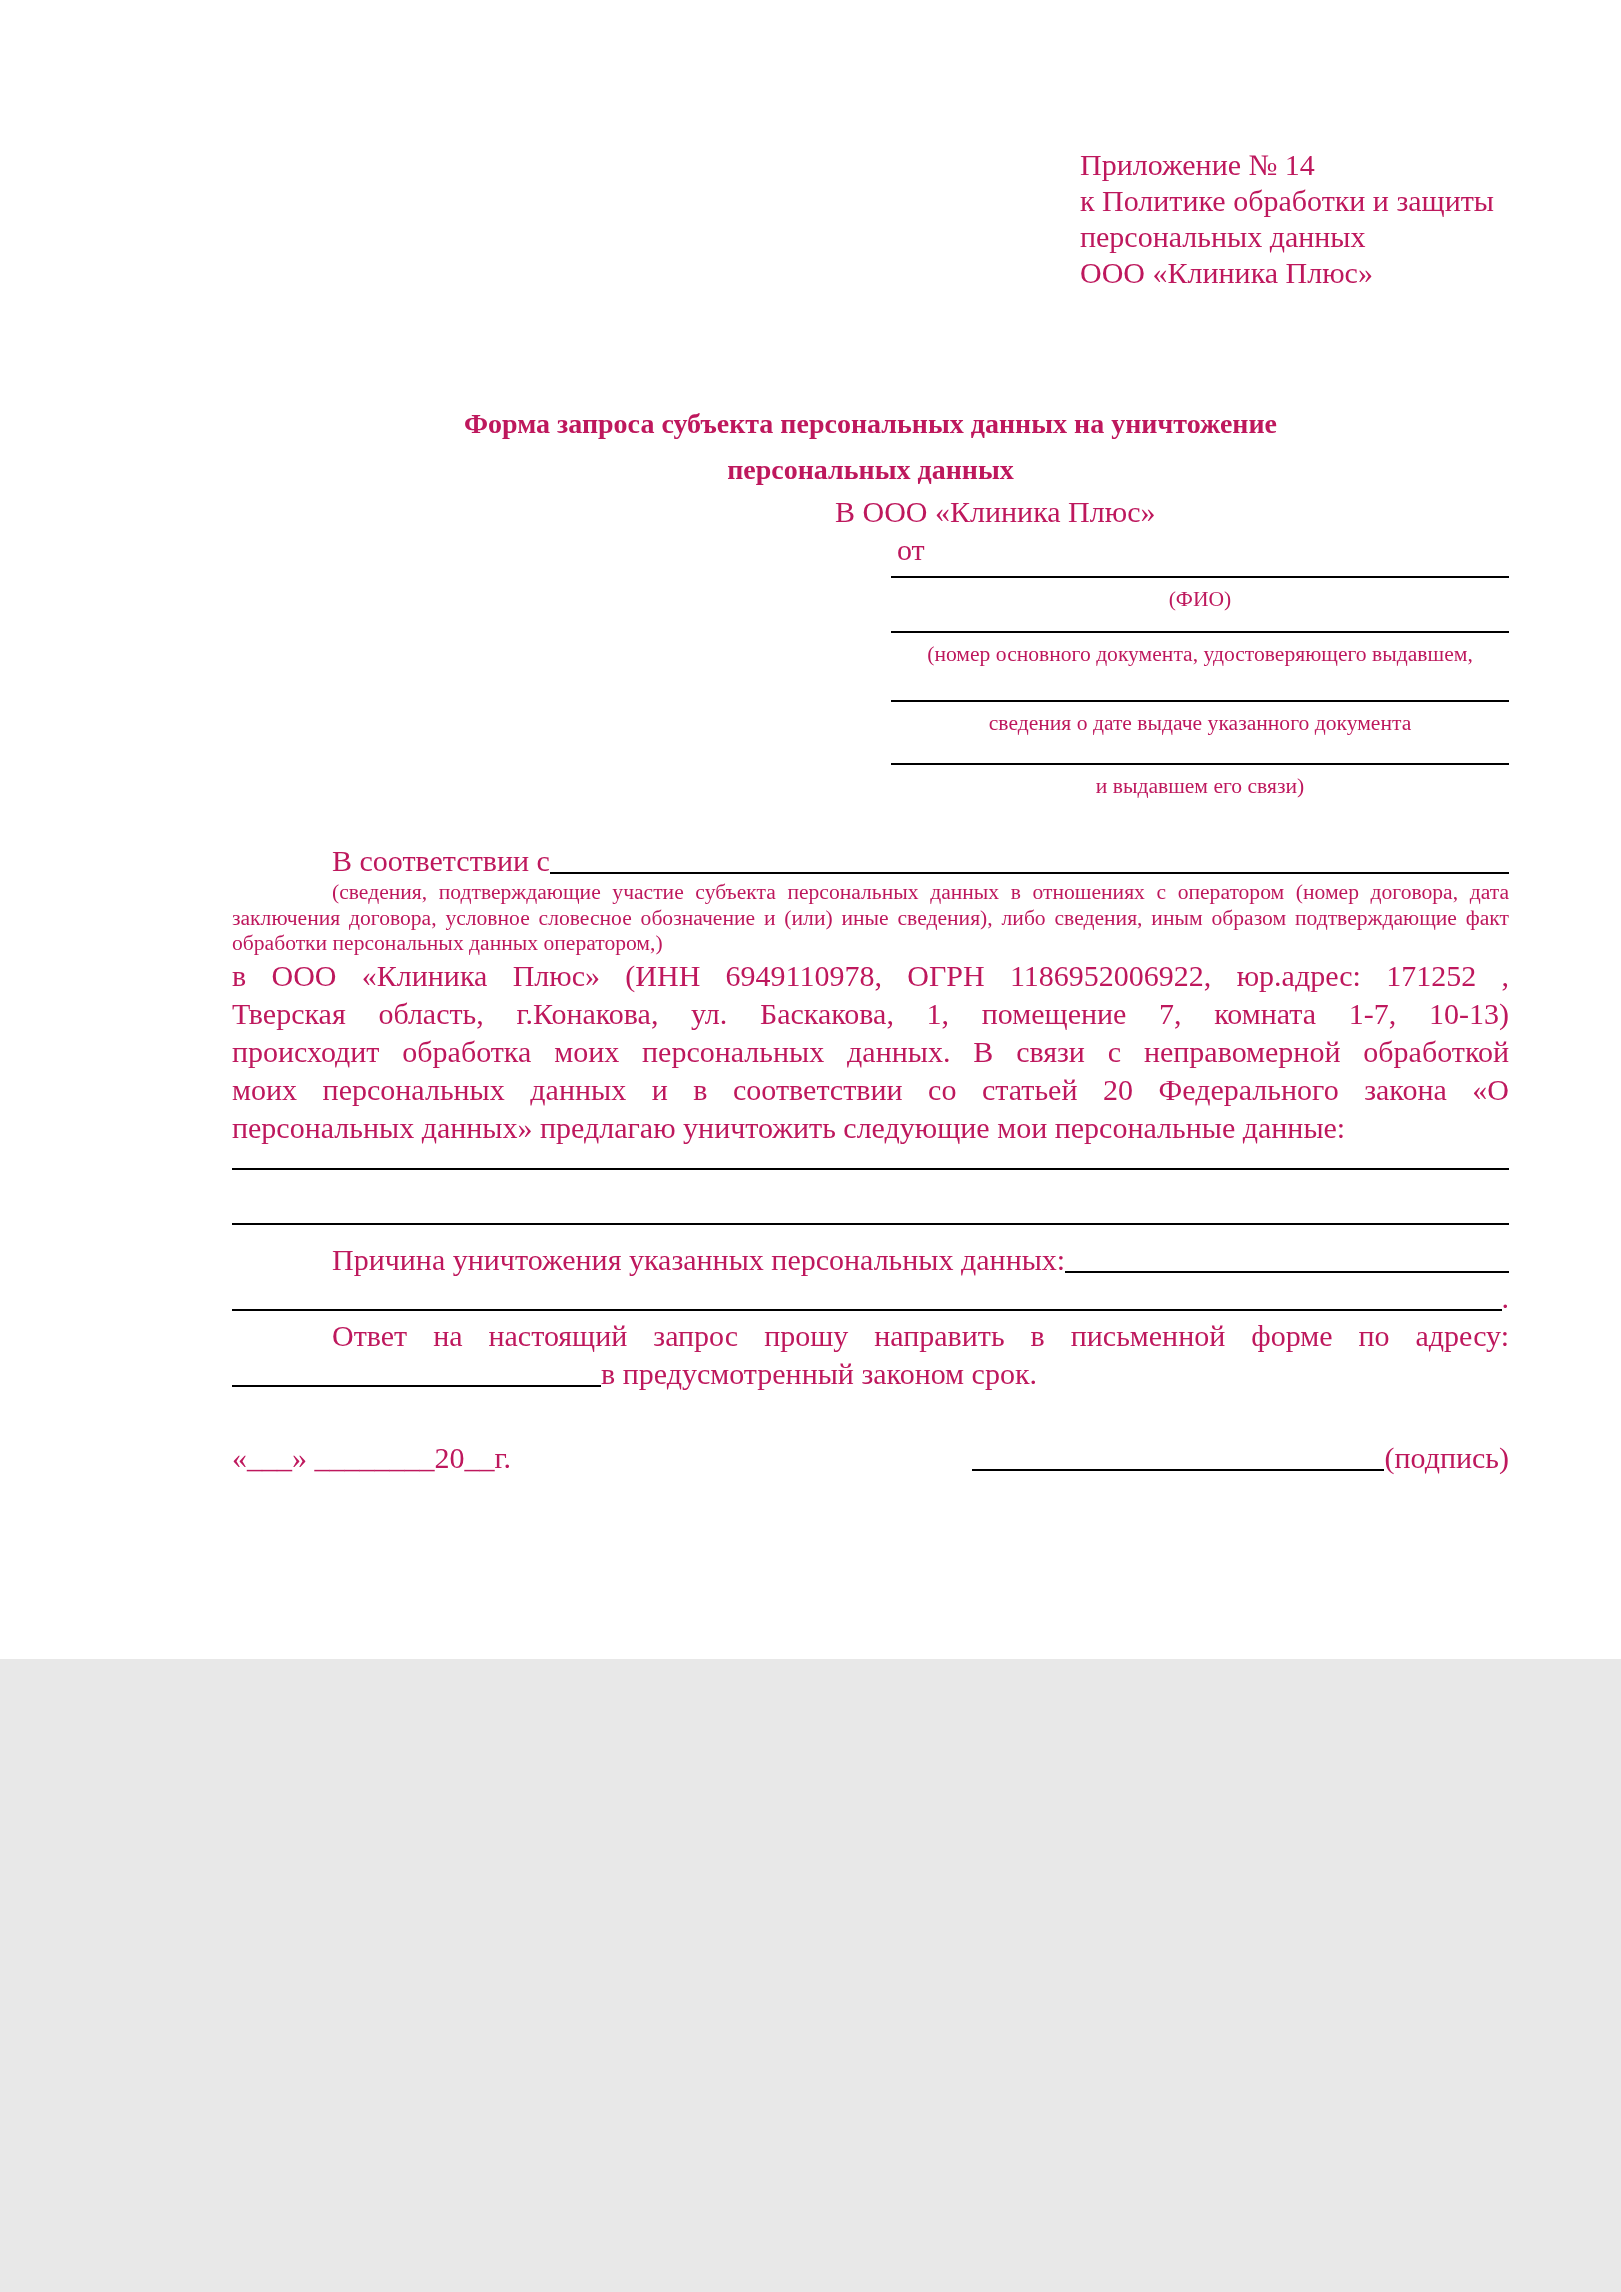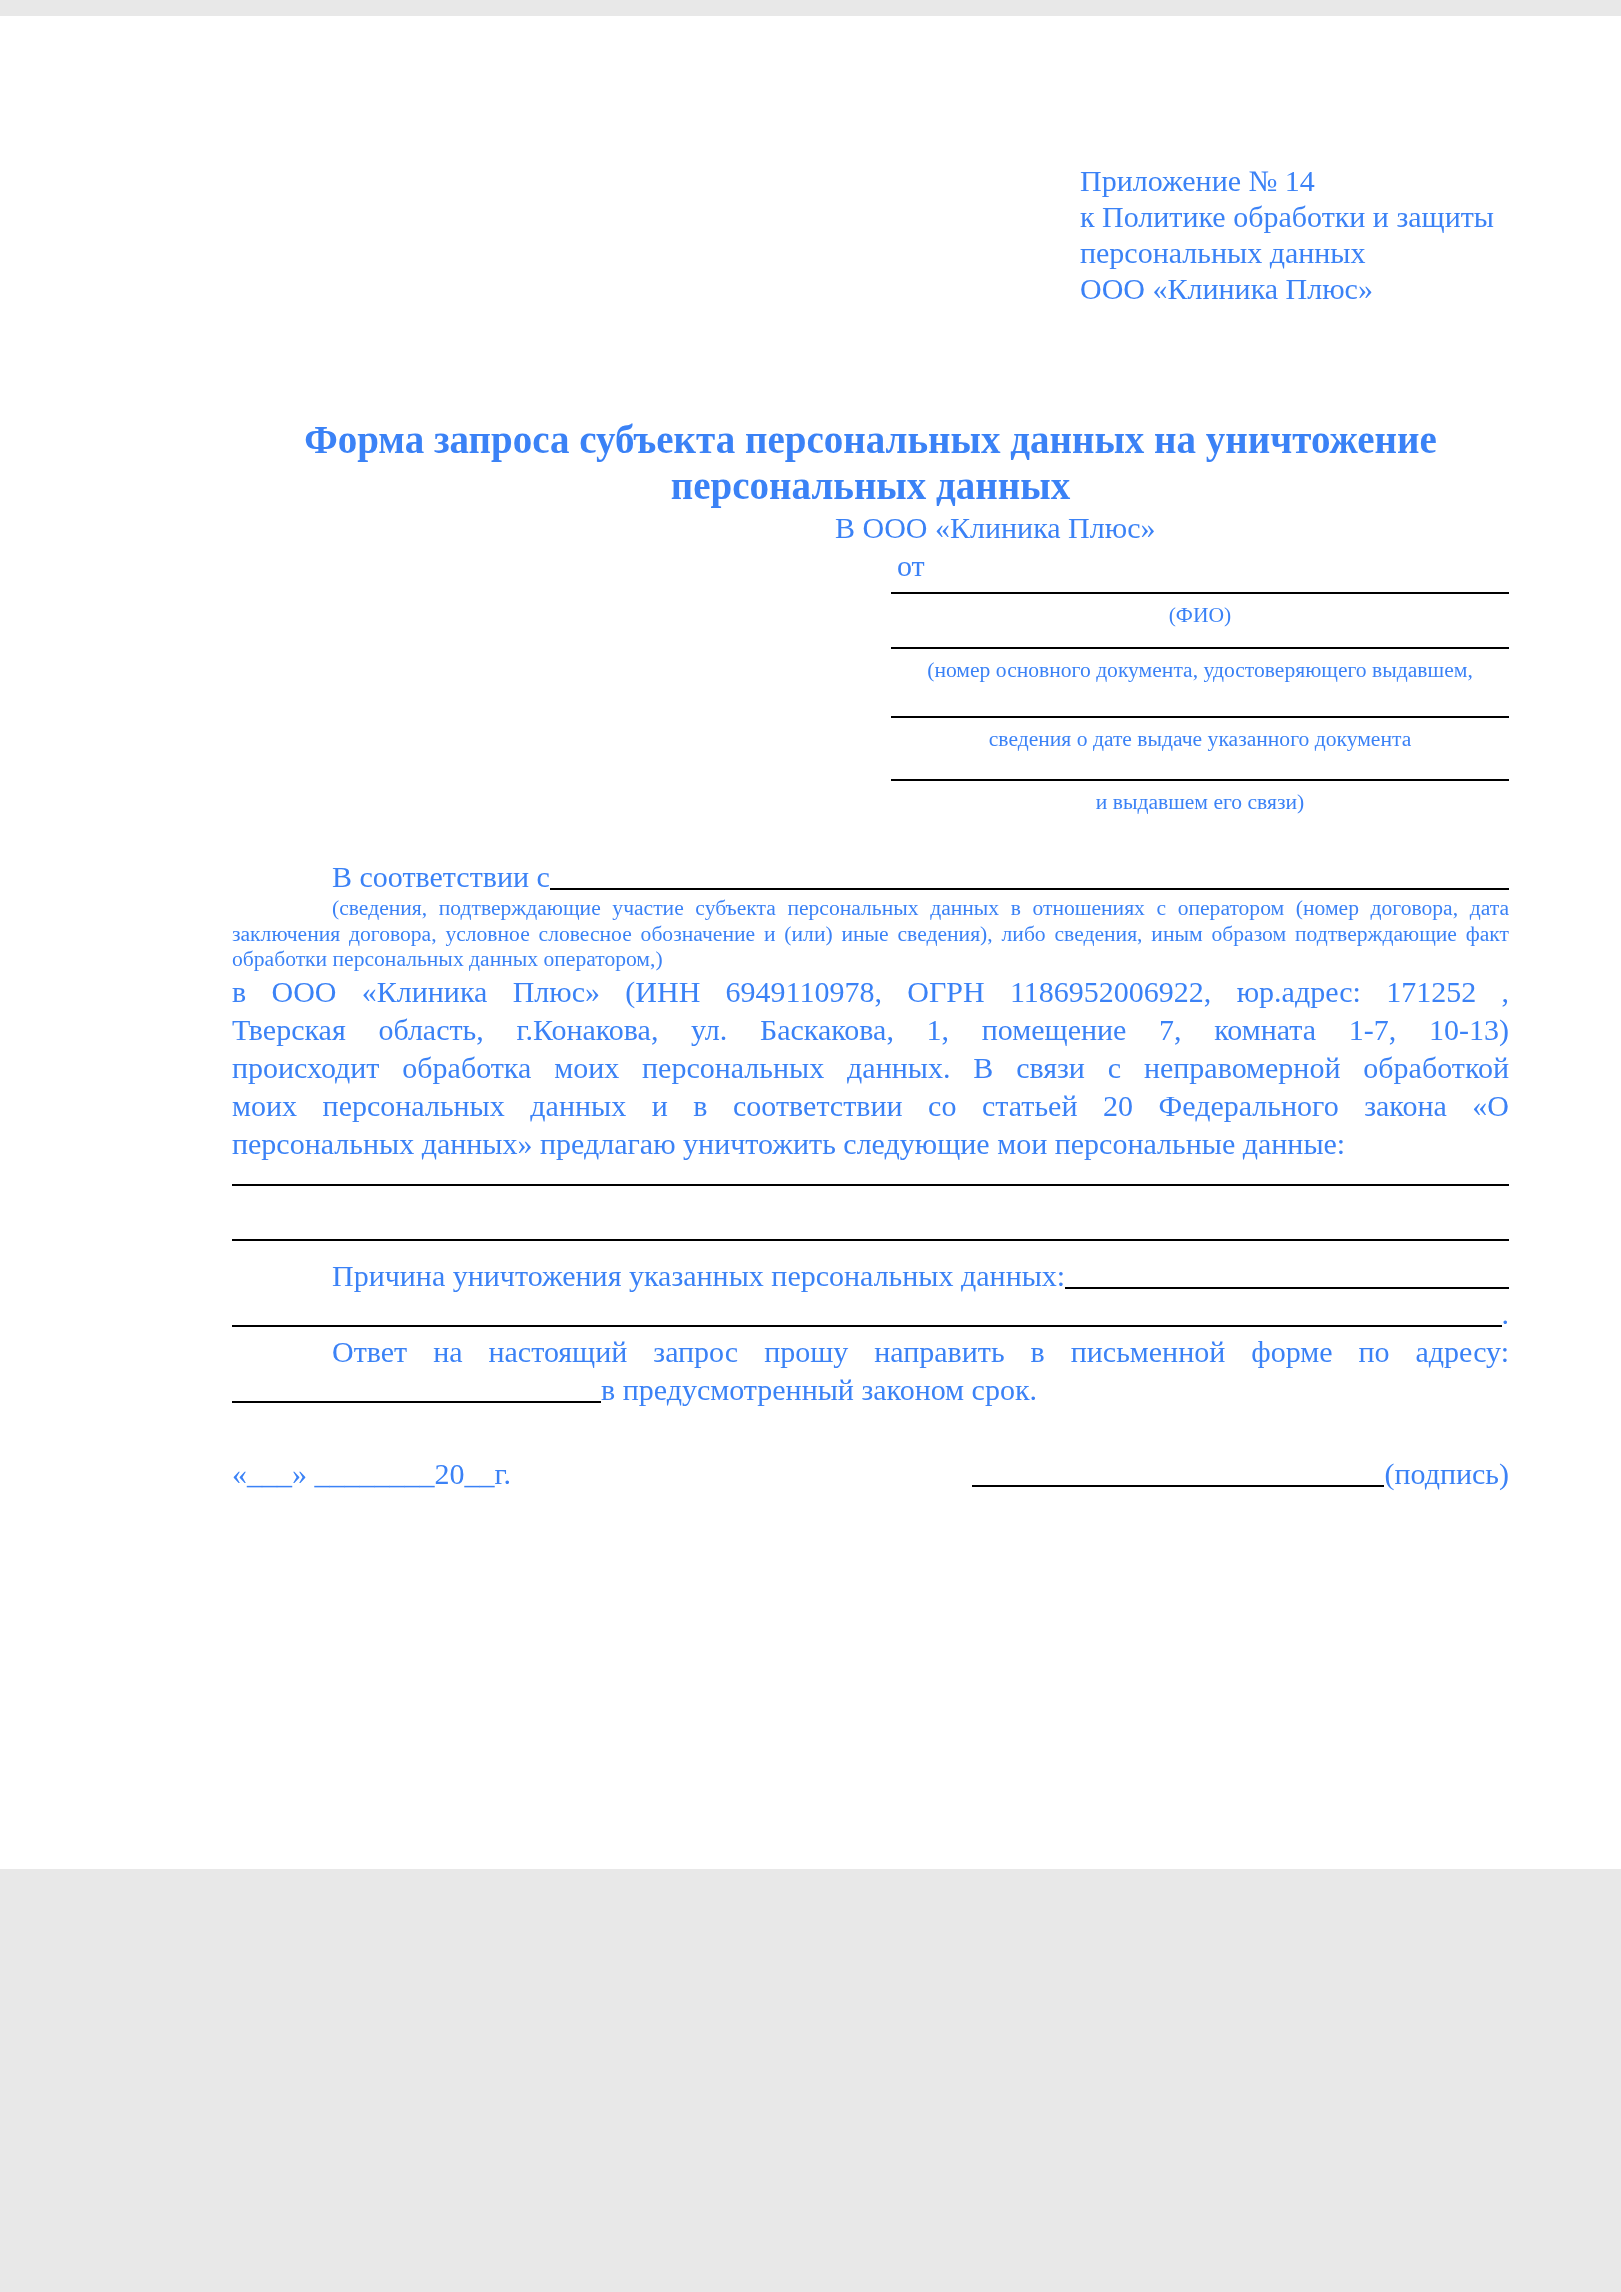--- a/index.html
+++ b/index.html
@@ -1,38 +1,38 @@
 <!DOCTYPE html>
 <html lang="ru"><head>
 <meta charset="utf-8">
 <style>
   html, body { margin: 0; padding: 0; background: #e8e8e8; }
   .page {
     position: relative;
     width: 1621px;
-    height: 1853px;
-    margin: 16px auto;
+    height: 1659px;
+    margin: 0 auto;
     background: #ffffff;
-    color: #3b82f6;
+    color: #be185d;
     font-family: "Liberation Serif", "DejaVu Serif", serif;
     font-size: 30px;
     line-height: 38px;
     overflow: hidden;
   }
   .content { padding: 147px 112px 0 232px; }
 
   
   .appendix { margin-left: 848px; line-height: 36px; }
 
   
   .title {
     margin-top: 110px;
     text-align: center;
     font-weight: bold;
-    font-size: 39px;
+    font-size: 28px;
     line-height: 46px;
   }
 
   .addressee { margin-left: 603px; }
   .from-label { margin-left: 665px; }
 
   
   .fill-block { margin-left: 659px; width: 618px; }
   .fill-row { border-top: 2.9px solid #000; }
   .fill-row.r1 { margin-top: 6.9px;  margin-bottom: 18.6px; }

